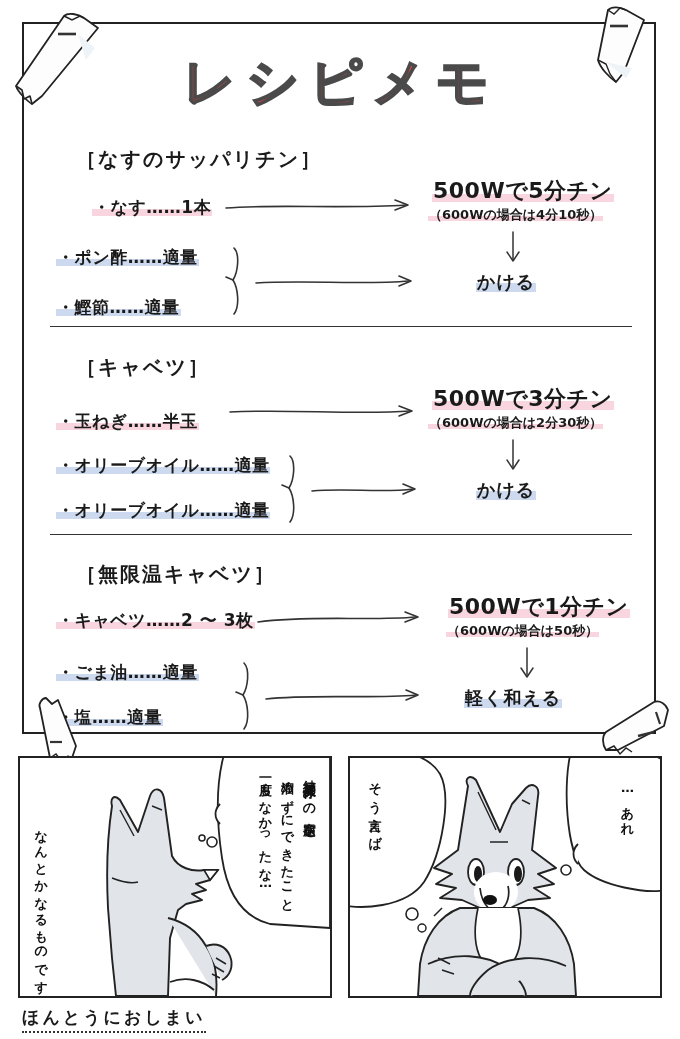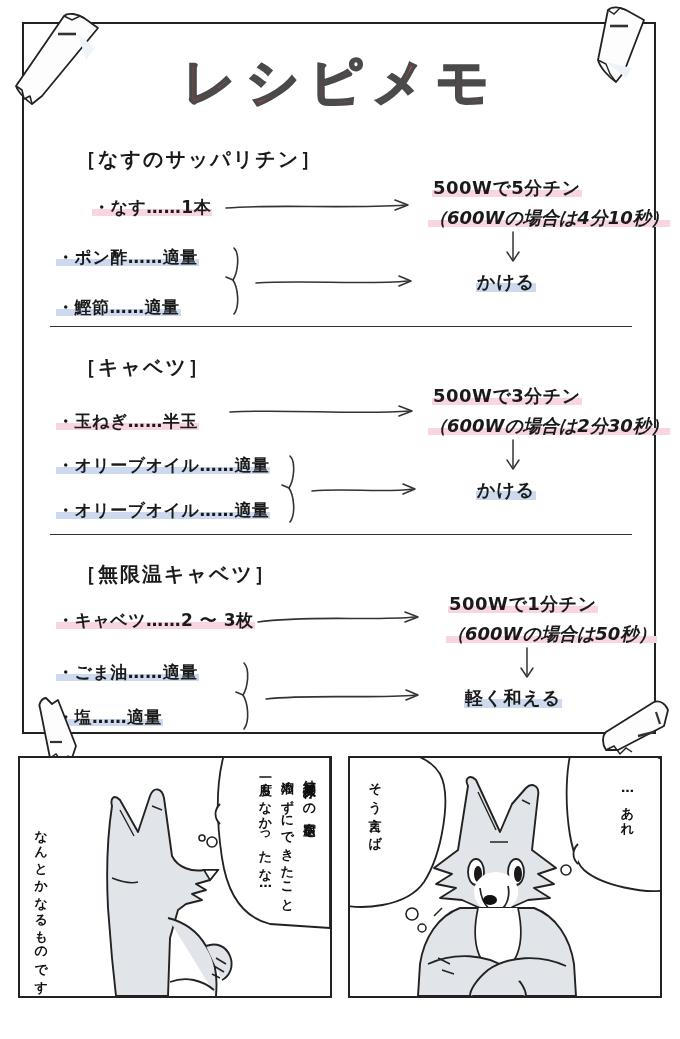--- a/index.html
+++ b/index.html
@@ -41,27 +41,26 @@
   }
   .hl{
     display:inline;padding:0 1px;
     box-decoration-break:clone;-webkit-box-decoration-break:clone;
   }
   .hl-pink{background:linear-gradient(transparent 62%, #f9d6df 62%, #f9d6df 96%, transparent 96%);}
   .hl-blue{background:linear-gradient(transparent 62%, #ccd9ee 62%, #ccd9ee 96%, transparent 96%);}
   .hl-blue-full{background:linear-gradient(transparent 58%, #ccd9ee 58%, #ccd9ee 98%, transparent 98%);}
 
   .step-title{
-    position:absolute;font-size:18px;font-weight:bold;white-space:nowrap;
+    position:absolute;font-size:22px;font-weight:bold;white-space:nowrap;
     font-family:"DejaVu Sans",sans-serif;letter-spacing:0.5px;
   }
   .step-sub{
-    position:absolute;font-size:18px;font-weight:bold;white-space:nowrap;
+    position:absolute;font-size:13px;font-weight:bold;white-space:nowrap;
     font-family:"DejaVu Sans",sans-serif;
-    font-style:italic;
   }
   .step-result{
     position:absolute;font-size:18px;font-weight:bold;white-space:nowrap;
     font-family:"DejaVu Sans",sans-serif;letter-spacing:1px;
   }
   .divider{
     position:absolute;left:26px;width:582px;height:0;
     border-top:1.6px solid #333;
   }
   .arrow,.brace,.dn-arrow{position:absolute;pointer-events:none;}
@@ -359,14 +358,15 @@
         <path d="M78,206 C104,194 136,196 156,210 C170,220 176,232 176,238" fill="#e1e5ea" stroke="#222" stroke-width="1.9"></path>
         <path d="M216,208 C190,196 158,198 138,212 C126,222 120,232 120,238" fill="#e1e5ea" stroke="#222" stroke-width="1.9"></path>
         <path d="M88,200 L100,206 M92,212 L104,216" fill="none" stroke="#222" stroke-width="1.5"></path>
       </svg>
 
       <div class="vtext" style="left:16px;top:16px;height:130px;">そう言えば</div>
       <div class="vtext" style="right:24px;top:22px;height:120px;">…あれ</div>
     </div>
   </div>
 
+  <div class="ending">ほんとうにおしまい</div>
 
 </div>
 
 </body></html>

